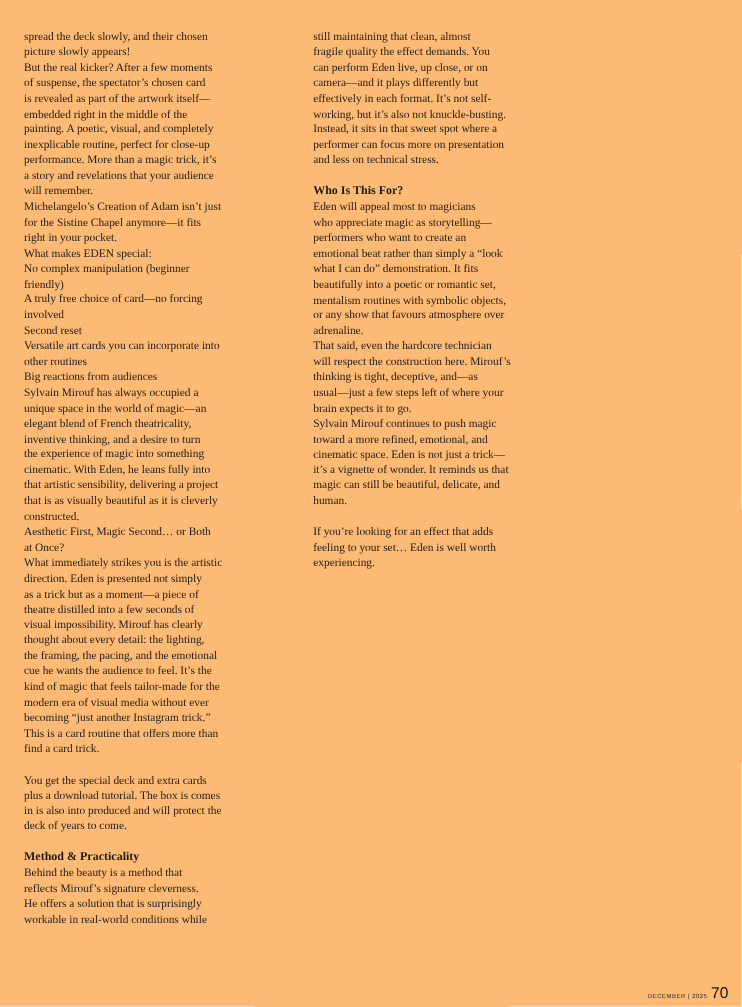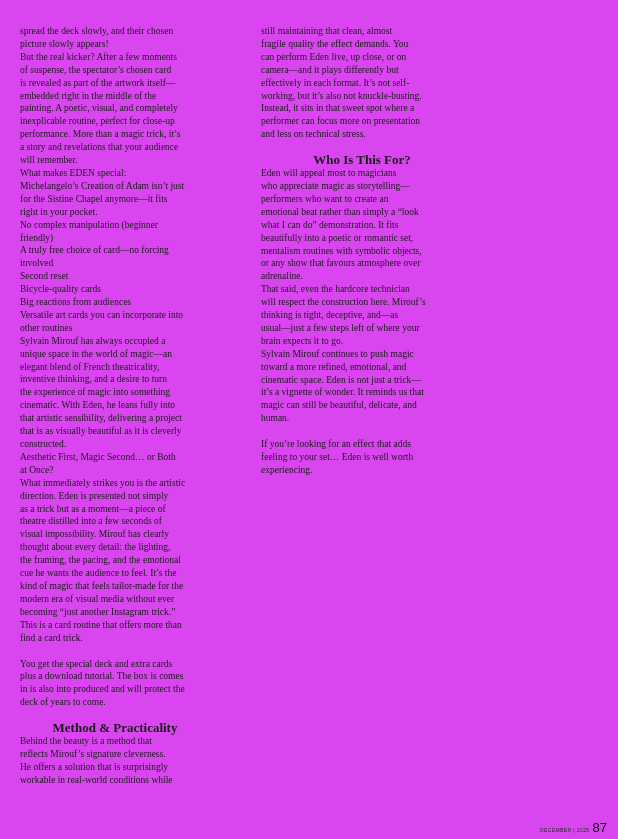--- a/index.html
+++ b/index.html
@@ -4,45 +4,44 @@
 <style>
   html, body {
     margin: 0;
     padding: 0;
     background: #ffffff;
   }
   .page {
     position: relative;
     width: 618px;
     height: 839px;
-    background: #d946ef;
+    background: #fdba74;
     font-family: "Liberation Serif", serif;
     color: #1b1b1b;
     overflow: hidden;
   }
   .col {
     position: absolute;
     top: 25px;
   }
   .col-left  { left: 20px;  width: 190px; }
   .col-right { left: 213px; width: 202px; margin-left: 48px; }
   .para {
     margin: 0;
     font-size: 9.5px;
     line-height: 12.9px;
     white-space: pre;  
     font-weight: normal;
   }
   .heading {
     margin: 0;
-    font-size: 13px;
+    font-size: 10px;
     line-height: 12.9px;
     white-space: pre;
     font-weight: bold;
-    text-align: center;
   }
   .gap { margin-top: 13px; }
   .footer {
     position: absolute;
     right: 11px;
     bottom: 4px;
     display: flex;
     align-items: baseline;
     gap: 3px;
     font-family: "Liberation Sans", sans-serif;
@@ -69,33 +68,32 @@
 picture slowly appears!</p>
     <p class="para">But the real kicker? After a few moments
 of suspense, the spectator’s chosen card
 is revealed as part of the artwork itself—
 embedded right in the middle of the
 painting. A poetic, visual, and completely
 inexplicable routine, perfect for close-up
 performance. More than a magic trick, it’s
 a story and revelations that your audience
 will remember.</p>
-    <p class="para">What makes EDEN special:</p>
     <p class="para">Michelangelo’s Creation of Adam isn’t just
 for the Sistine Chapel anymore—it fits
 right in your pocket.</p>
+    <p class="para">What makes EDEN special:</p>
     <p class="para">No complex manipulation (beginner
 friendly)</p>
     <p class="para">A truly free choice of card—no forcing
 involved</p>
     <p class="para">Second reset</p>
-    <p class="para">Bicycle-quality cards</p>
-    <p class="para">Big reactions from audiences</p>
     <p class="para">Versatile art cards you can incorporate into
 other routines</p>
+    <p class="para">Big reactions from audiences</p>
 
     <p class="para">Sylvain Mirouf has always occupied a
 unique space in the world of magic—an
 elegant blend of French theatricality,
 inventive thinking, and a desire to turn
 the experience of magic into something
 cinematic. With Eden, he leans fully into
 that artistic sensibility, delivering a project
 that is as visually beautiful as it is cleverly
 constructed.</p>
@@ -159,16 +157,16 @@
 it’s a vignette of wonder. It reminds us that
 magic can still be beautiful, delicate, and
 human.</p>
     <p class="para gap">If you’re looking for an effect that adds
 feeling to your set… Eden is well worth
 experiencing.</p>
   </div>
 
   <div class="footer">
     <span class="issue">DECEMBER | 2025</span>
-    <span class="pagenum">87</span>
+    <span class="pagenum">70</span>
   </div>
 
 </div>
 
 </body></html>

